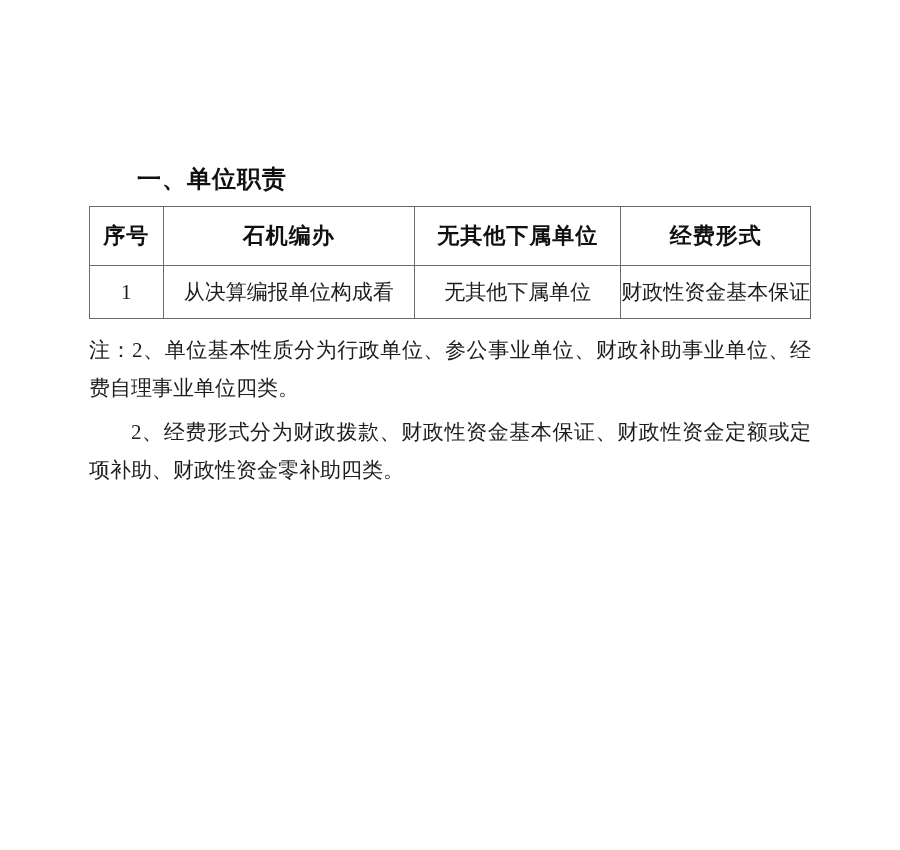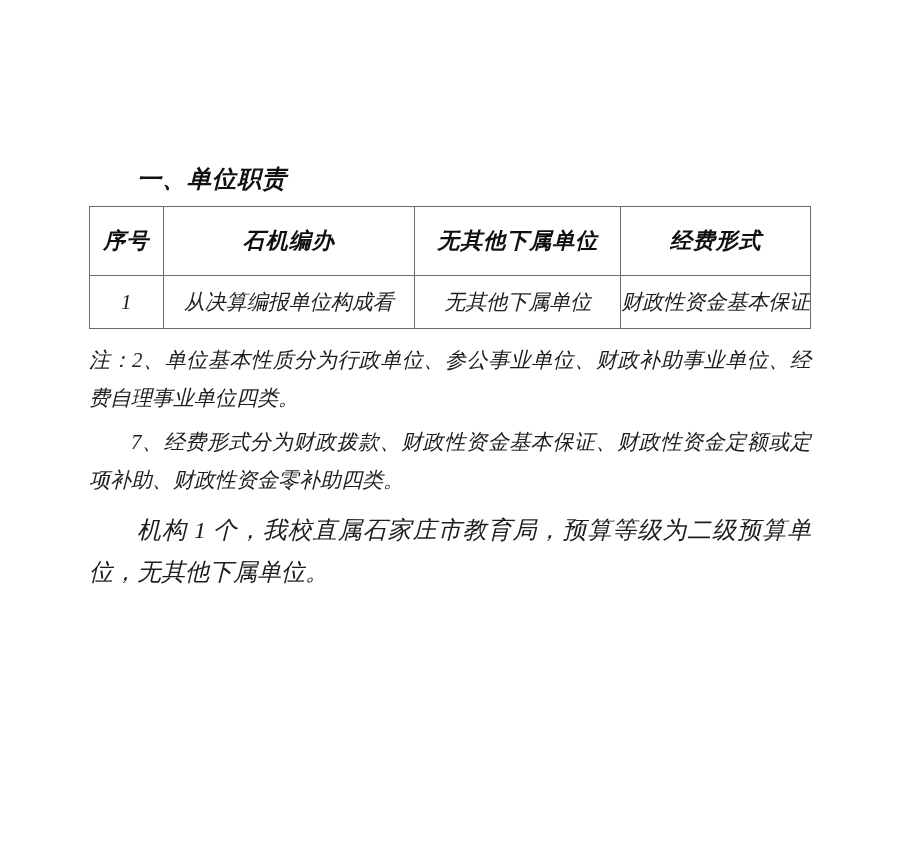--- a/index.html
+++ b/index.html
@@ -1,15 +1,15 @@
 <!DOCTYPE html>
 <html><head>
 <meta charset="utf-8">
 <style>
-  * { box-sizing: border-box; font-style: italic; }
+  * { box-sizing: border-box; }
   html, body {
     margin: 0;
     padding: 0;
     background: #ffffff;
     width: 900px;
     height: 850px;
     overflow: hidden;
     font-family: "Liberation Serif", "DejaVu Serif", serif;
     color: #1d1d1d;
   }
@@ -51,21 +51,21 @@
     text-align: center;
     vertical-align: middle;
     padding: 0;
     overflow: hidden;
     white-space: nowrap;
   }
   table.units-table th {
     font-family: "Liberation Sans", "DejaVu Sans", sans-serif;
     font-weight: bold;
     font-size: 22px;
-    height: 69px;
+    height: 59px;
     color: #101010;
     letter-spacing: 1px;
   }
   table.units-table td {
     font-size: 21px;
     height: 53px;
     font-weight: normal;
   }
   col.c-index  { width: 10.2%; }
   col.c-name   { width: 34.9%; }
@@ -115,18 +115,17 @@
         <td>1</td>
         <td>从决算编报单位构成看</td>
         <td>无其他下属单位</td>
         <td>财政性资金基本保证</td>
       </tr>
     </tbody>
   </table>
 
   <div class="notes">
     <p class="note">注：2、单位基本性质分为行政单位、参公事业单位、财政补助事业单位、经费自理事业单位四类。</p>
-    <p class="note note-indent">7、经费形式分为财政拨款、财政性资金基本保证、财政性资金定额或定项补助、财政性资金零补助四类。</p>
+    <p class="note note-indent">2、经费形式分为财政拨款、财政性资金基本保证、财政性资金定额或定项补助、财政性资金零补助四类。</p>
   </div>
 
-  <p class="body-para closing">机构 1 个，我校直属石家庄市教育局，预算等级为二级预算单位，无其他下属单位。</p>
 
 </div>
 
 </body></html>

